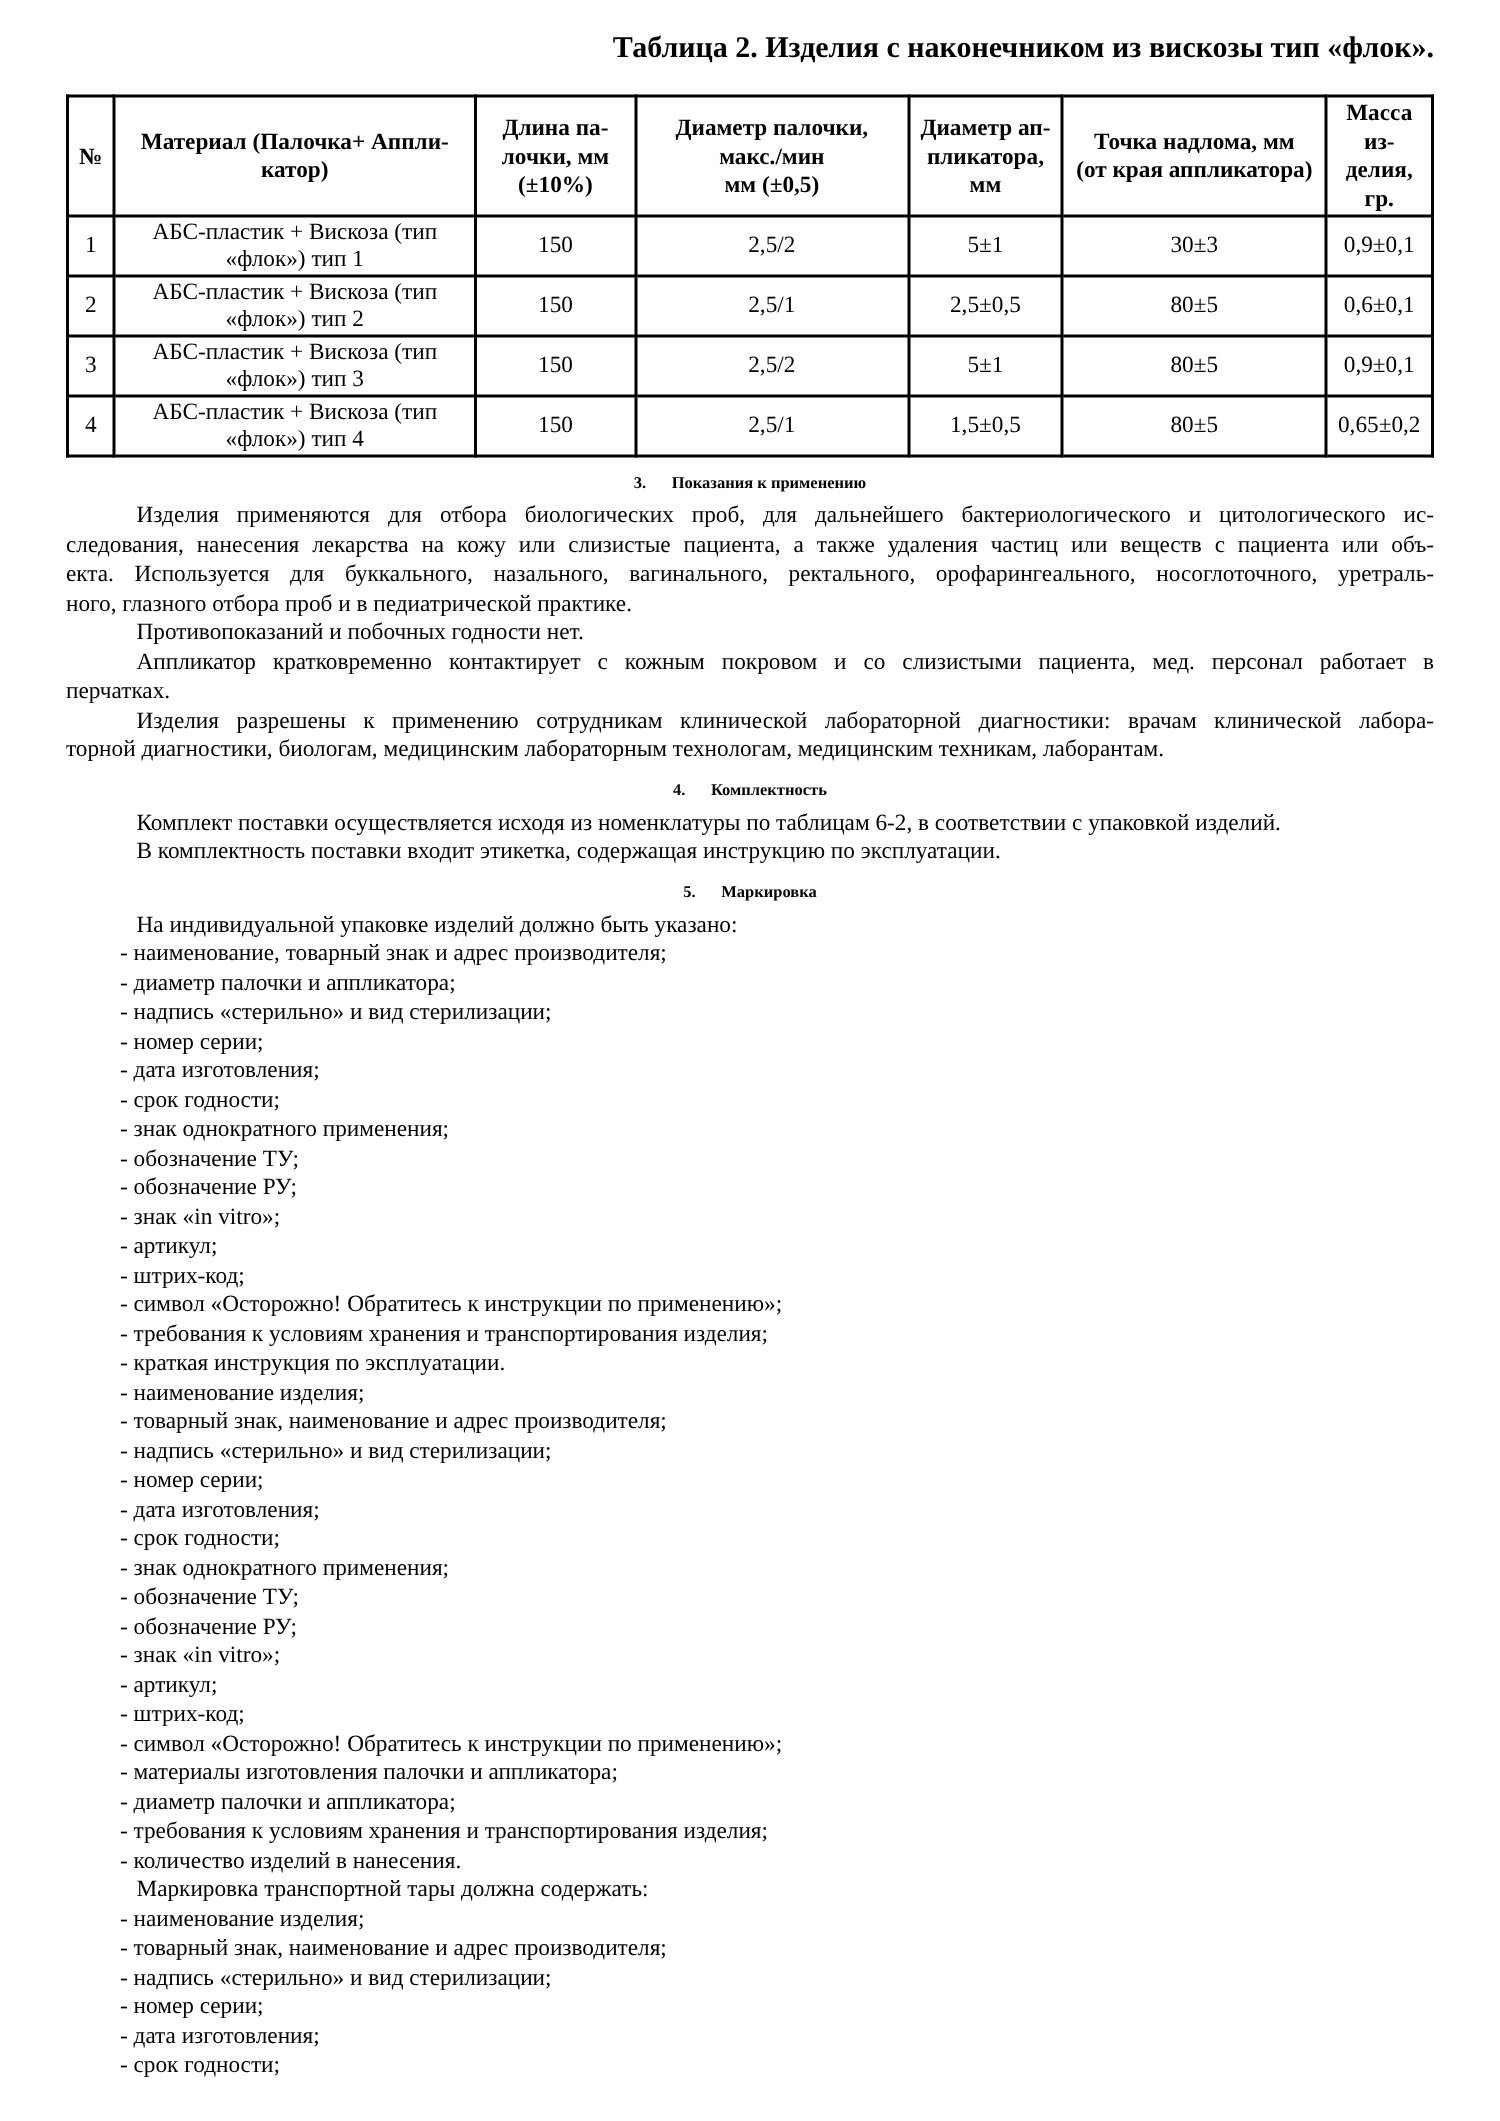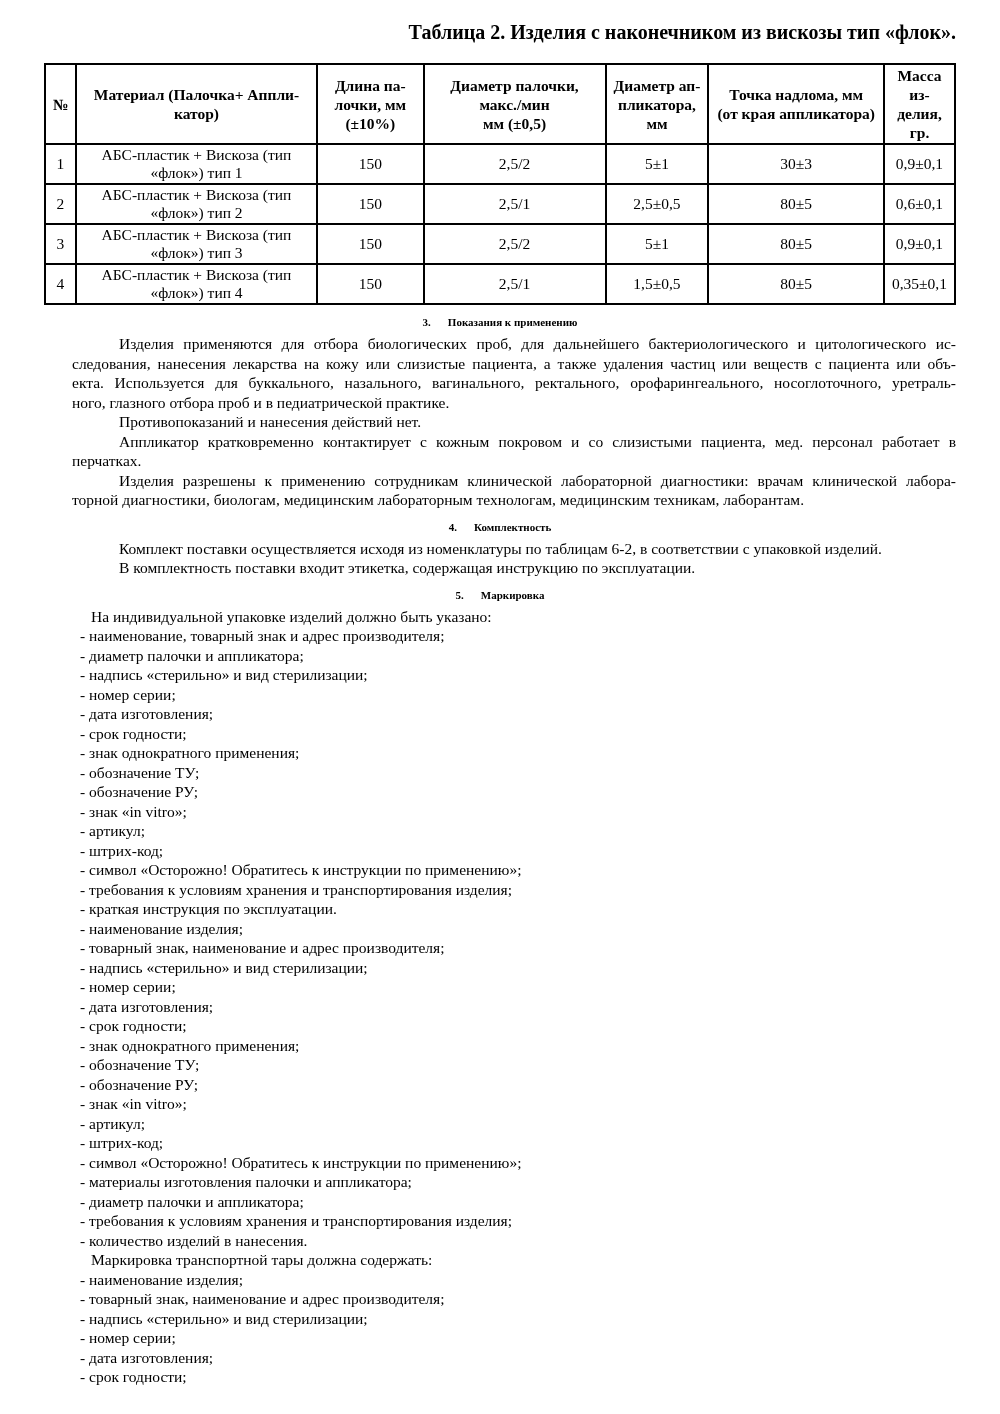--- a/index.html
+++ b/index.html
@@ -24,21 +24,21 @@
     padding: 1px 3px; white-space: pre-line; overflow: hidden;
   }
   table.spec th { font-weight: bold; font-size: 15.5px; line-height: 19px; height: 62px; }
   table.spec td { font-size: 15.5px; line-height: 18px; height: 34px; }
   .heading {
     text-align: center; font-weight: bold; font-size: 11px;
     margin: 7px 0 2px 0; line-height: 20px;
   }
   .heading .hnum { margin-right: 17px; }
   .para { margin: 0; }
-  .para-line { text-align: justify; text-align-last: justify; margin-left: 28px; }
+  .para-line { text-align: justify; text-align-last: justify; }
   .para .para-line:first-child { text-indent: 47px; }
   .para .para-line:last-child { text-align-last: auto; }
   .intro { text-indent: 47px; }
   .list-line { text-align: left; margin-left: 36px; }
   .tbl-wrap { margin-bottom: 2px; }
 </style>
 </head>
 <body>
 
 <div class="page">
@@ -108,37 +108,37 @@
             <td>0,9±0,1</td>
           </tr>
           <tr>
             <td>4</td>
             <td>АБС-пластик + Вискоза (тип
 «флок») тип 4</td>
             <td>150</td>
             <td>2,5/1</td>
             <td>1,5±0,5</td>
             <td>80±5</td>
-            <td>0,35±0,1</td>
+            <td>0,65±0,2</td>
           </tr>
         </tbody>
     </table>
   </div>
 
   <div class="heading">
     <span class="hnum">3.</span><span>Показания к применению</span>
   </div>
   <div class="para">
       <div class="para-line">Изделия применяются для отбора биологических проб, для дальнейшего бактериологического и цитологического ис-</div>
       <div class="para-line">следования, нанесения лекарства на кожу или слизистые пациента, а также удаления частиц или веществ с пациента или объ-</div>
       <div class="para-line">екта. Используется для буккального, назального, вагинального, ректального, орофарингеального, носоглоточного, уретраль-</div>
       <div class="para-line">ного, глазного отбора проб и в педиатрической практике.</div>
     </div>
   <div class="para">
-      <div class="para-line">Противопоказаний и нанесения действий нет.</div>
+      <div class="para-line">Противопоказаний и побочных годности нет.</div>
     </div>
   <div class="para">
       <div class="para-line">Аппликатор кратковременно контактирует с кожным покровом и со слизистыми пациента, мед. персонал работает в</div>
       <div class="para-line">перчатках.</div>
     </div>
   <div class="para">
       <div class="para-line">Изделия разрешены к применению сотрудникам клинической лабораторной диагностики: врачам клинической лабора-</div>
       <div class="para-line">торной диагностики, биологам, медицинским лабораторным технологам, медицинским техникам, лаборантам.</div>
     </div>
 

